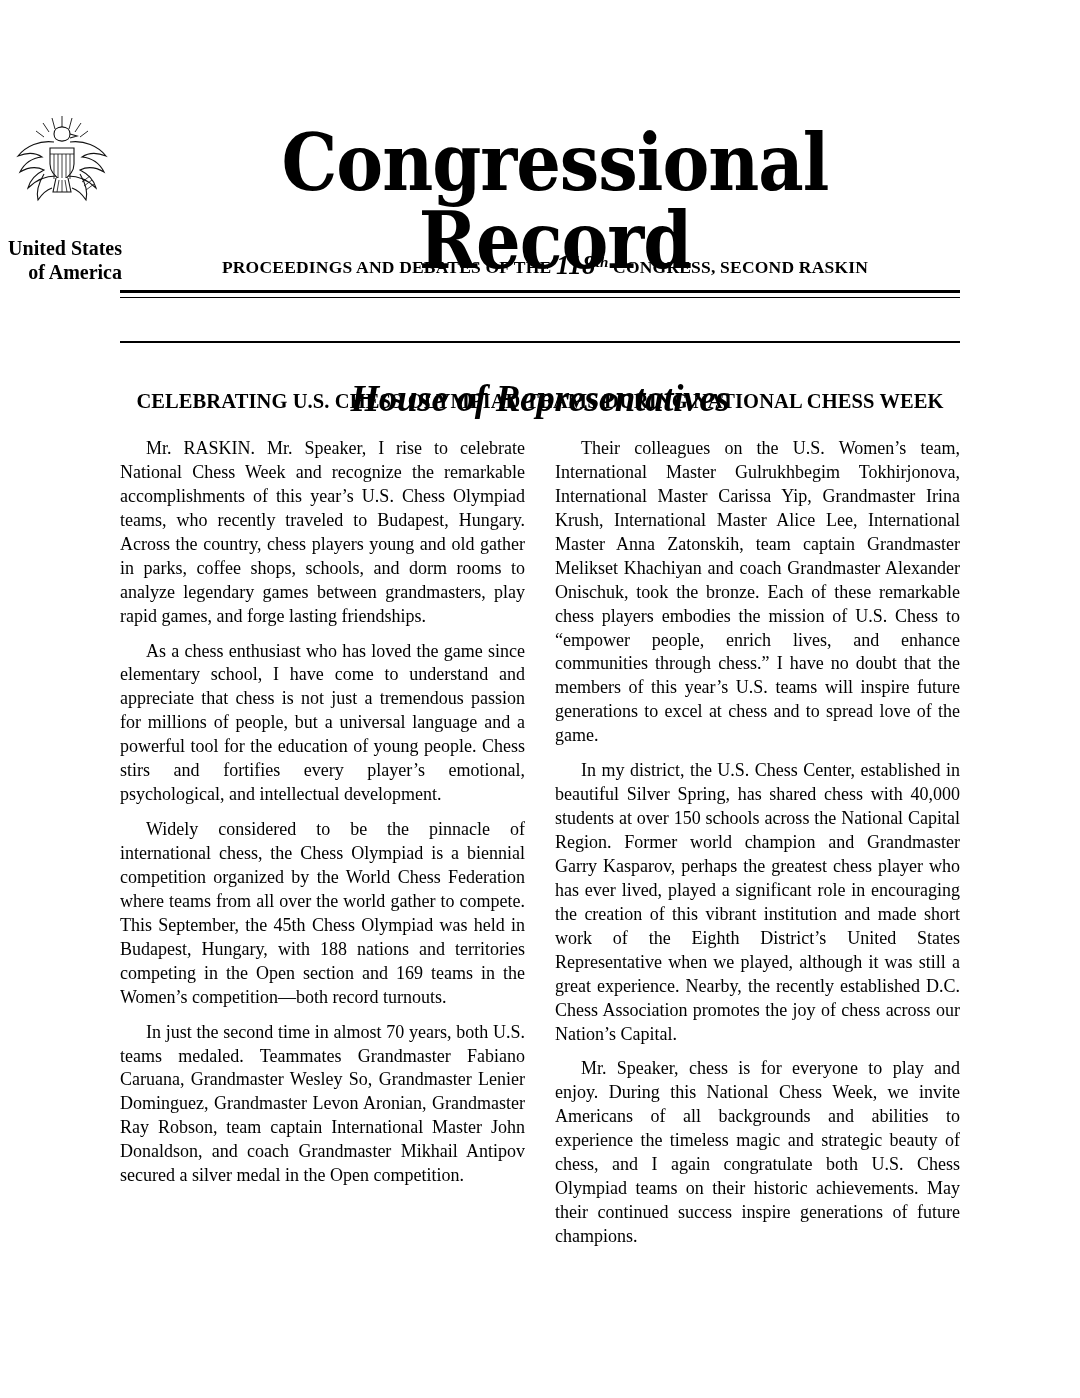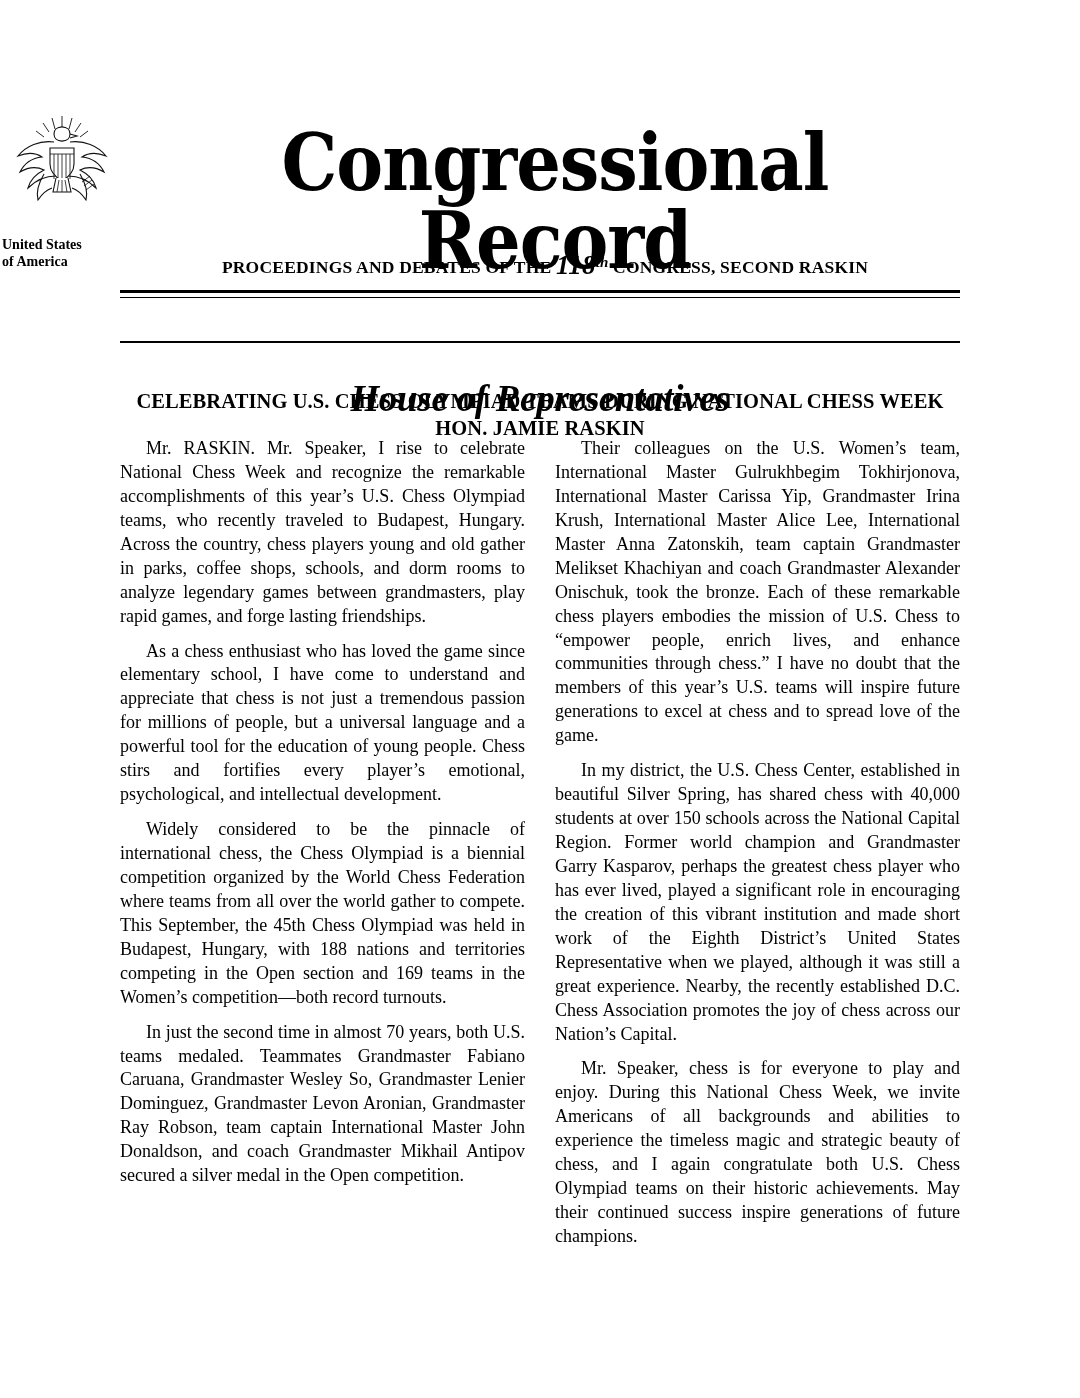--- a/index.html
+++ b/index.html
@@ -29,23 +29,23 @@
     top: 112px;
     width: 104px;
     height: 100px;
   }
   .seal svg { display: block; }
   .seal-caption {
     position: absolute;
     left: 2px;
     top: 236px;
     width: 120px;
-    text-align: left;
+    text-align: right;
     font-family: "Liberation Serif", serif;
-    font-size: 14px;
+    font-size: 20px;
     font-weight: bold;
     line-height: 1.22;
   }
   .seal-caption .line2 { font-weight: bold; }
 
   .title {
     text-align: center;
     font-family: "DejaVu Serif", serif;
     font-weight: bold;
     font-size: 78px;
@@ -238,21 +238,20 @@
 
   <div class="rule-double"></div>
 
 
   <div class="rule-single"></div>
 
   <div class="chamber">House of Representatives</div>
 
   <div class="headline">
     <span>CELEBRATING U.S. CHESS OLYMPIAD TEAMS DURING NATIONAL CHESS WEEK</span>
-    <span class="speaker">HON. JAMIE RASKIN</span>
   </div>
 
   <div class="columns">
     <div class="col">
       <p>Mr. RASKIN. Mr. Speaker, I rise to celebrate National Chess Week and recognize the remarkable accomplishments of this year’s U.S. Chess Olympiad teams, who recently traveled to Budapest, Hungary. Across the country, chess players young and old gather in parks, coffee shops, schools, and dorm rooms to analyze legendary games between grandmasters, play rapid games, and forge lasting friendships.</p>
       <p>As a chess enthusiast who has loved the game since elementary school, I have come to understand and appreciate that chess is not just a tremendous passion for millions of people, but a universal language and a powerful tool for the education of young people. Chess stirs and fortifies every player’s emotional, psychological, and intellectual development.</p>
       <p>Widely considered to be the pinnacle of international chess, the Chess Olympiad is a biennial competition organized by the World Chess Federation where teams from all over the world gather to compete. This September, the 45th Chess Olympiad was held in Budapest, Hungary, with 188 nations and territories competing in the Open section and 169 teams in the Women’s competition—both record turnouts.</p>
       <p>In just the second time in almost 70 years, both U.S. teams medaled. Teammates Grandmaster Fabiano Caruana, Grandmaster Wesley So, Grandmaster Lenier Dominguez, Grandmaster Levon Aronian, Grandmaster Ray Robson, team captain International Master John Donaldson, and coach Grandmaster Mikhail Antipov secured a silver medal in the Open competition.</p>
     </div>
     <div class="col">

